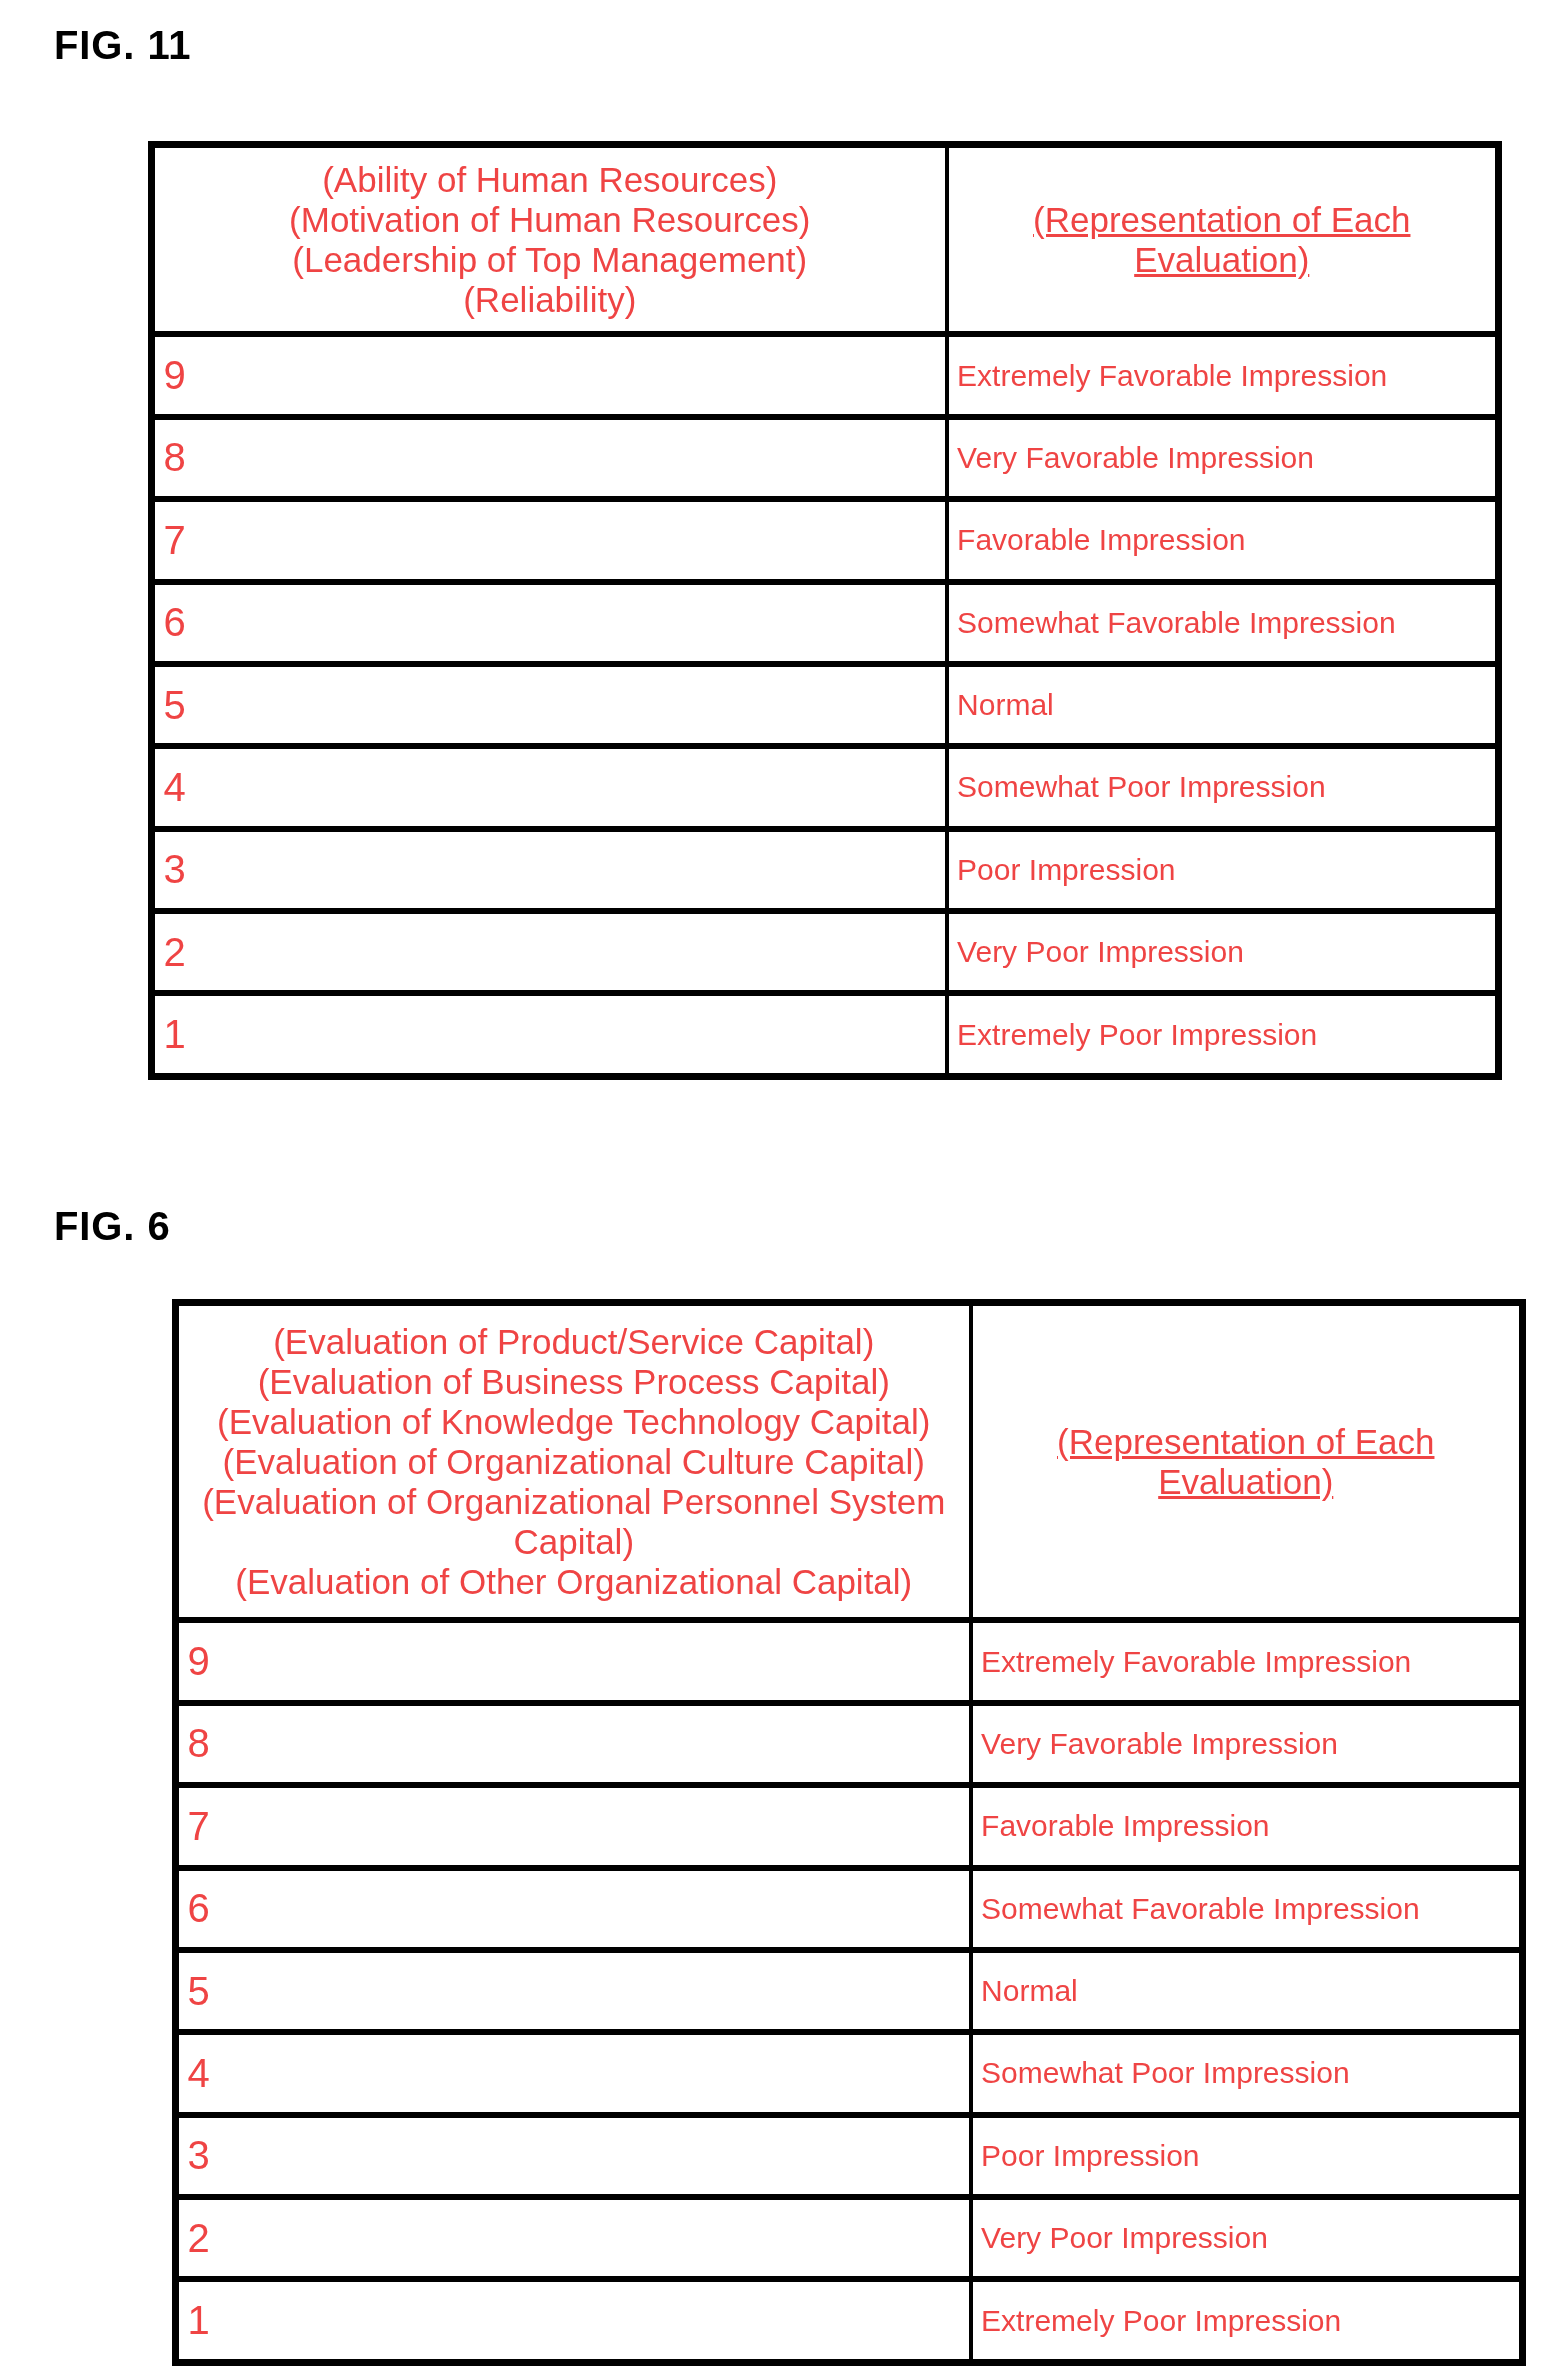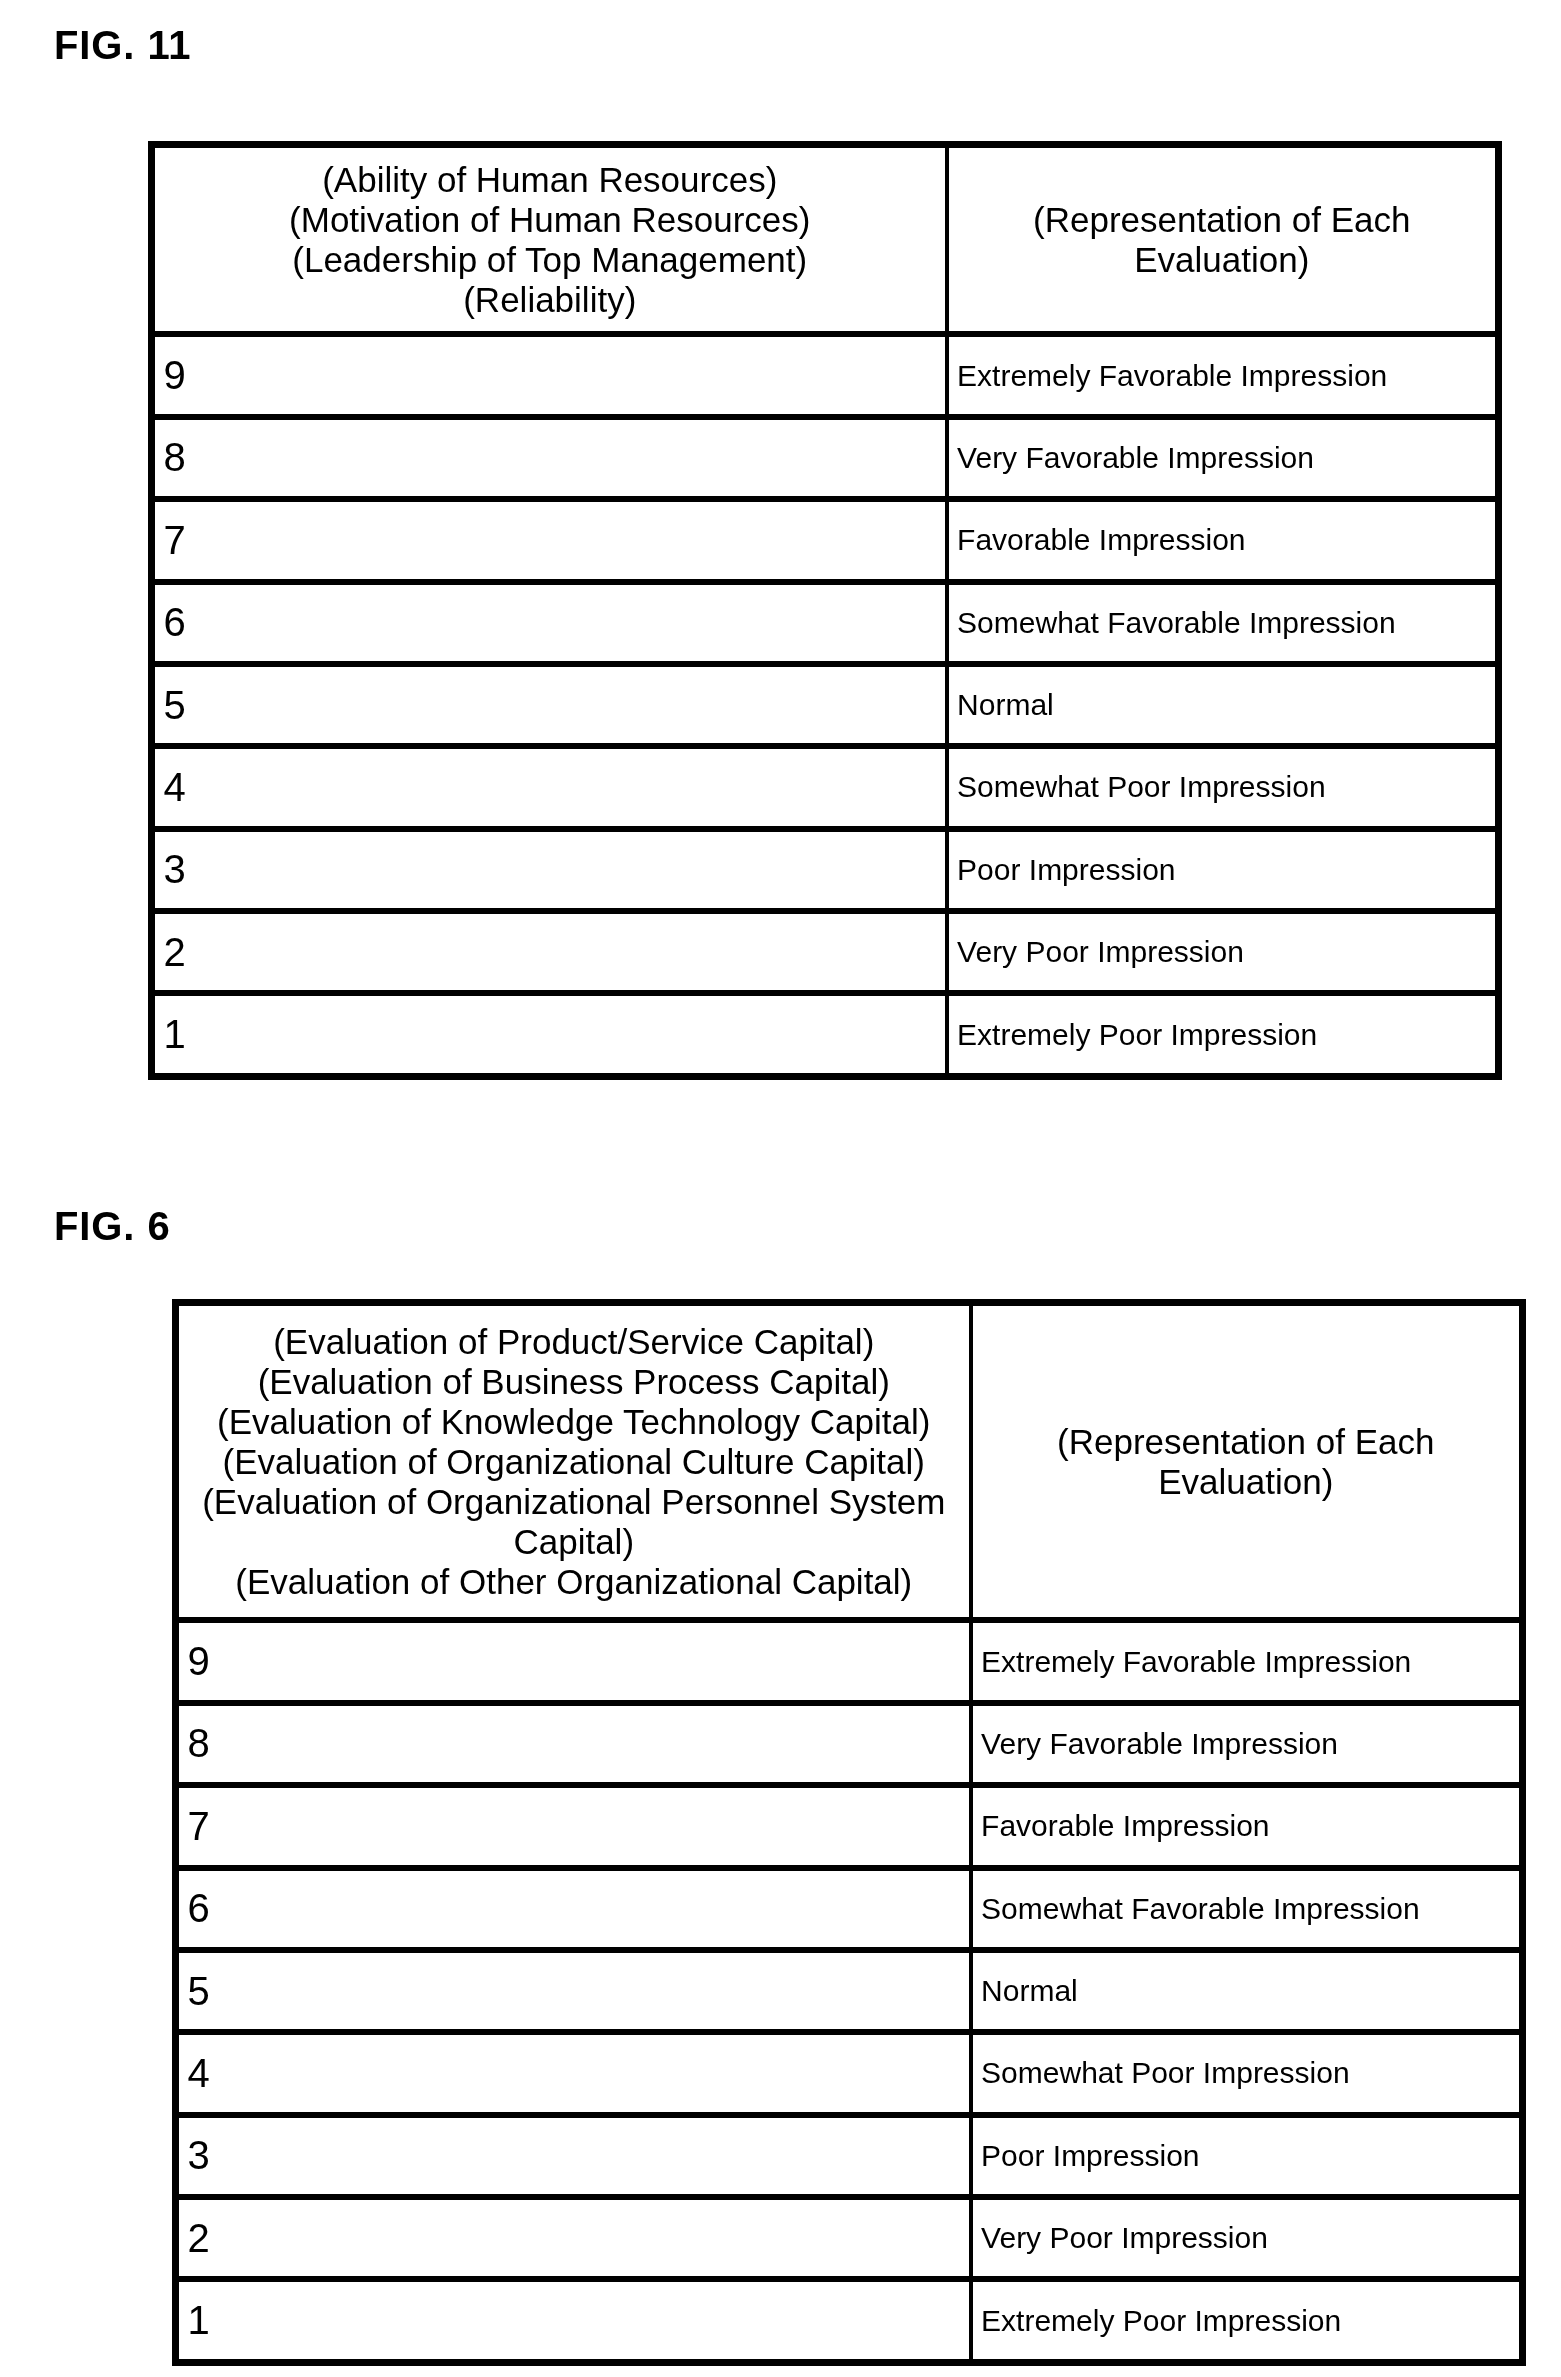--- a/index.html
+++ b/index.html
@@ -40,34 +40,34 @@
   #fig12-table { top: 1299px; margin-left: 24px; }
 
   .eval-table th,
   .eval-table td {
     border-top: 6px solid #000000;
     border-bottom: 6px solid #000000;
     border-left: 4.3px solid #000000;
     border-right: 4.3px solid #000000;
     vertical-align: middle;
     padding: 5.2px 8.6px;
-    color: #000000;
+    color: #ef4444;
   }
   .eval-table col.criteria-col { width: 795px; }
 
   .eval-table th {
     font-weight: normal;
     font-size: 35px;
     line-height: 40px;
     white-space: pre-line;
   }
   #fig11-table th { height: 173px; }
   #fig12-table th { height: 301px; }
 
-  th.rep-cell { padding: 5.2px 60px; }
+  th.rep-cell { padding: 5.2px 60px; text-decoration: underline; }
 
   .eval-table td.score-cell {
     font-size: 40px;
     height: 66px;
   }
   .eval-table td.impression-cell {
     font-size: 30px;
     height: 66px;
   }
 </style>

